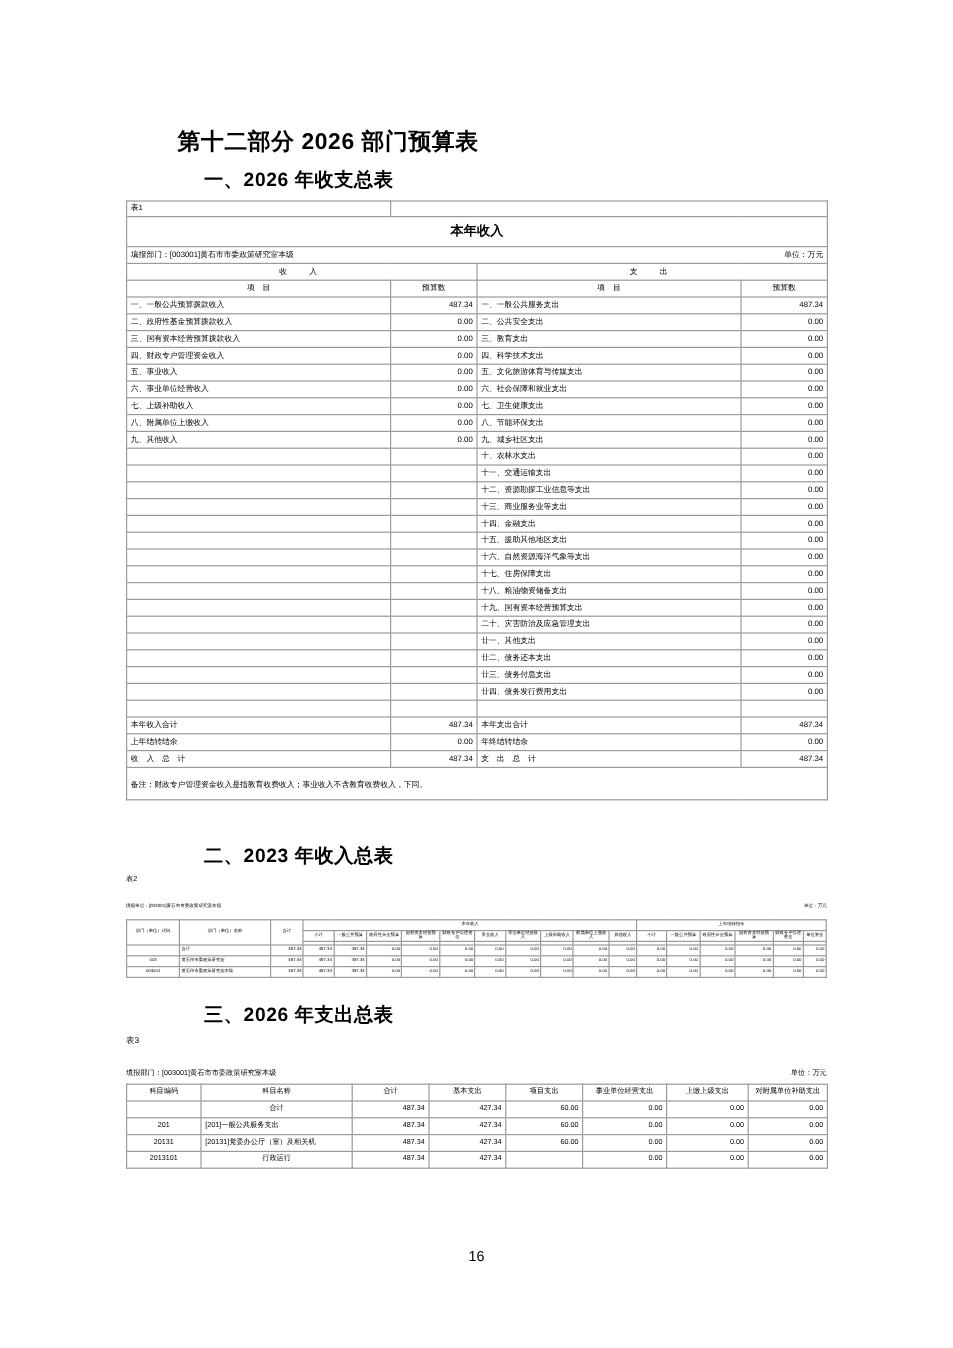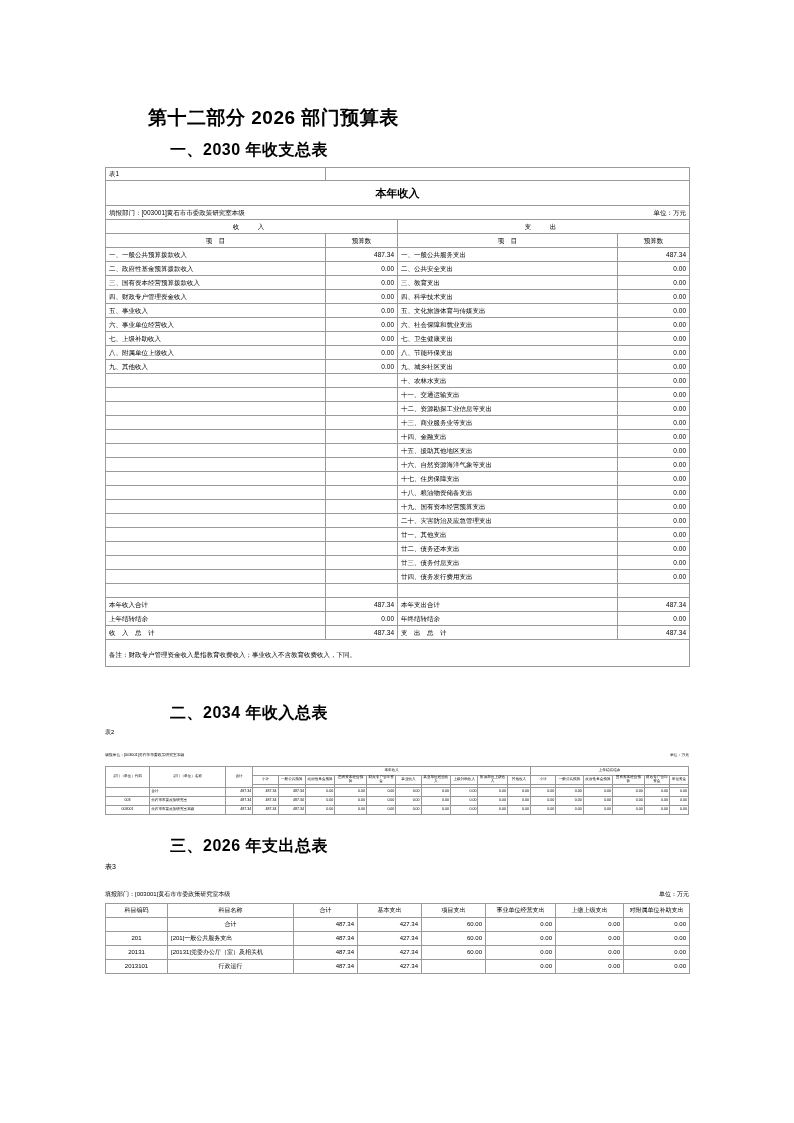--- a/index.html
+++ b/index.html
@@ -124,22 +124,22 @@
     position:absolute;left:0;top:1040px;width:794px;
     text-align:center;font-size:12px;
   }
 </style>
 </head>
 <body>
 
 <div class="page">
 
   <div class="h1">第十二部分  2026 部门预算表</div>
-  <div class="h2 h2-1">一、2030 年收支总表</div>
-  <div class="h2 h2-2">二、2034 年收入总表</div>
+  <div class="h2 h2-1">一、2026 年收支总表</div>
+  <div class="h2 h2-2">二、2023 年收入总表</div>
   <div class="h2 h2-3">三、2026 年支出总表</div>
 
   <table class="t1">
     <colgroup>
       <col style="width:220px">
         <col style="width:72px">
       <col style="width:220px">
         <col style="width:72px">
     </colgroup>
     <tbody>
@@ -548,14 +548,15 @@
         <td class="rgt">487.34</td>
         <td class="rgt">427.34</td>
         <td class="rgt"></td>
         <td class="rgt">0.00</td>
         <td class="rgt">0.00</td>
         <td class="rgt">0.00</td>
       </tr>
     </tbody>
   </table>
 
+  <div class="pgnum">16</div>
 
 </div>
 
 </body></html>

